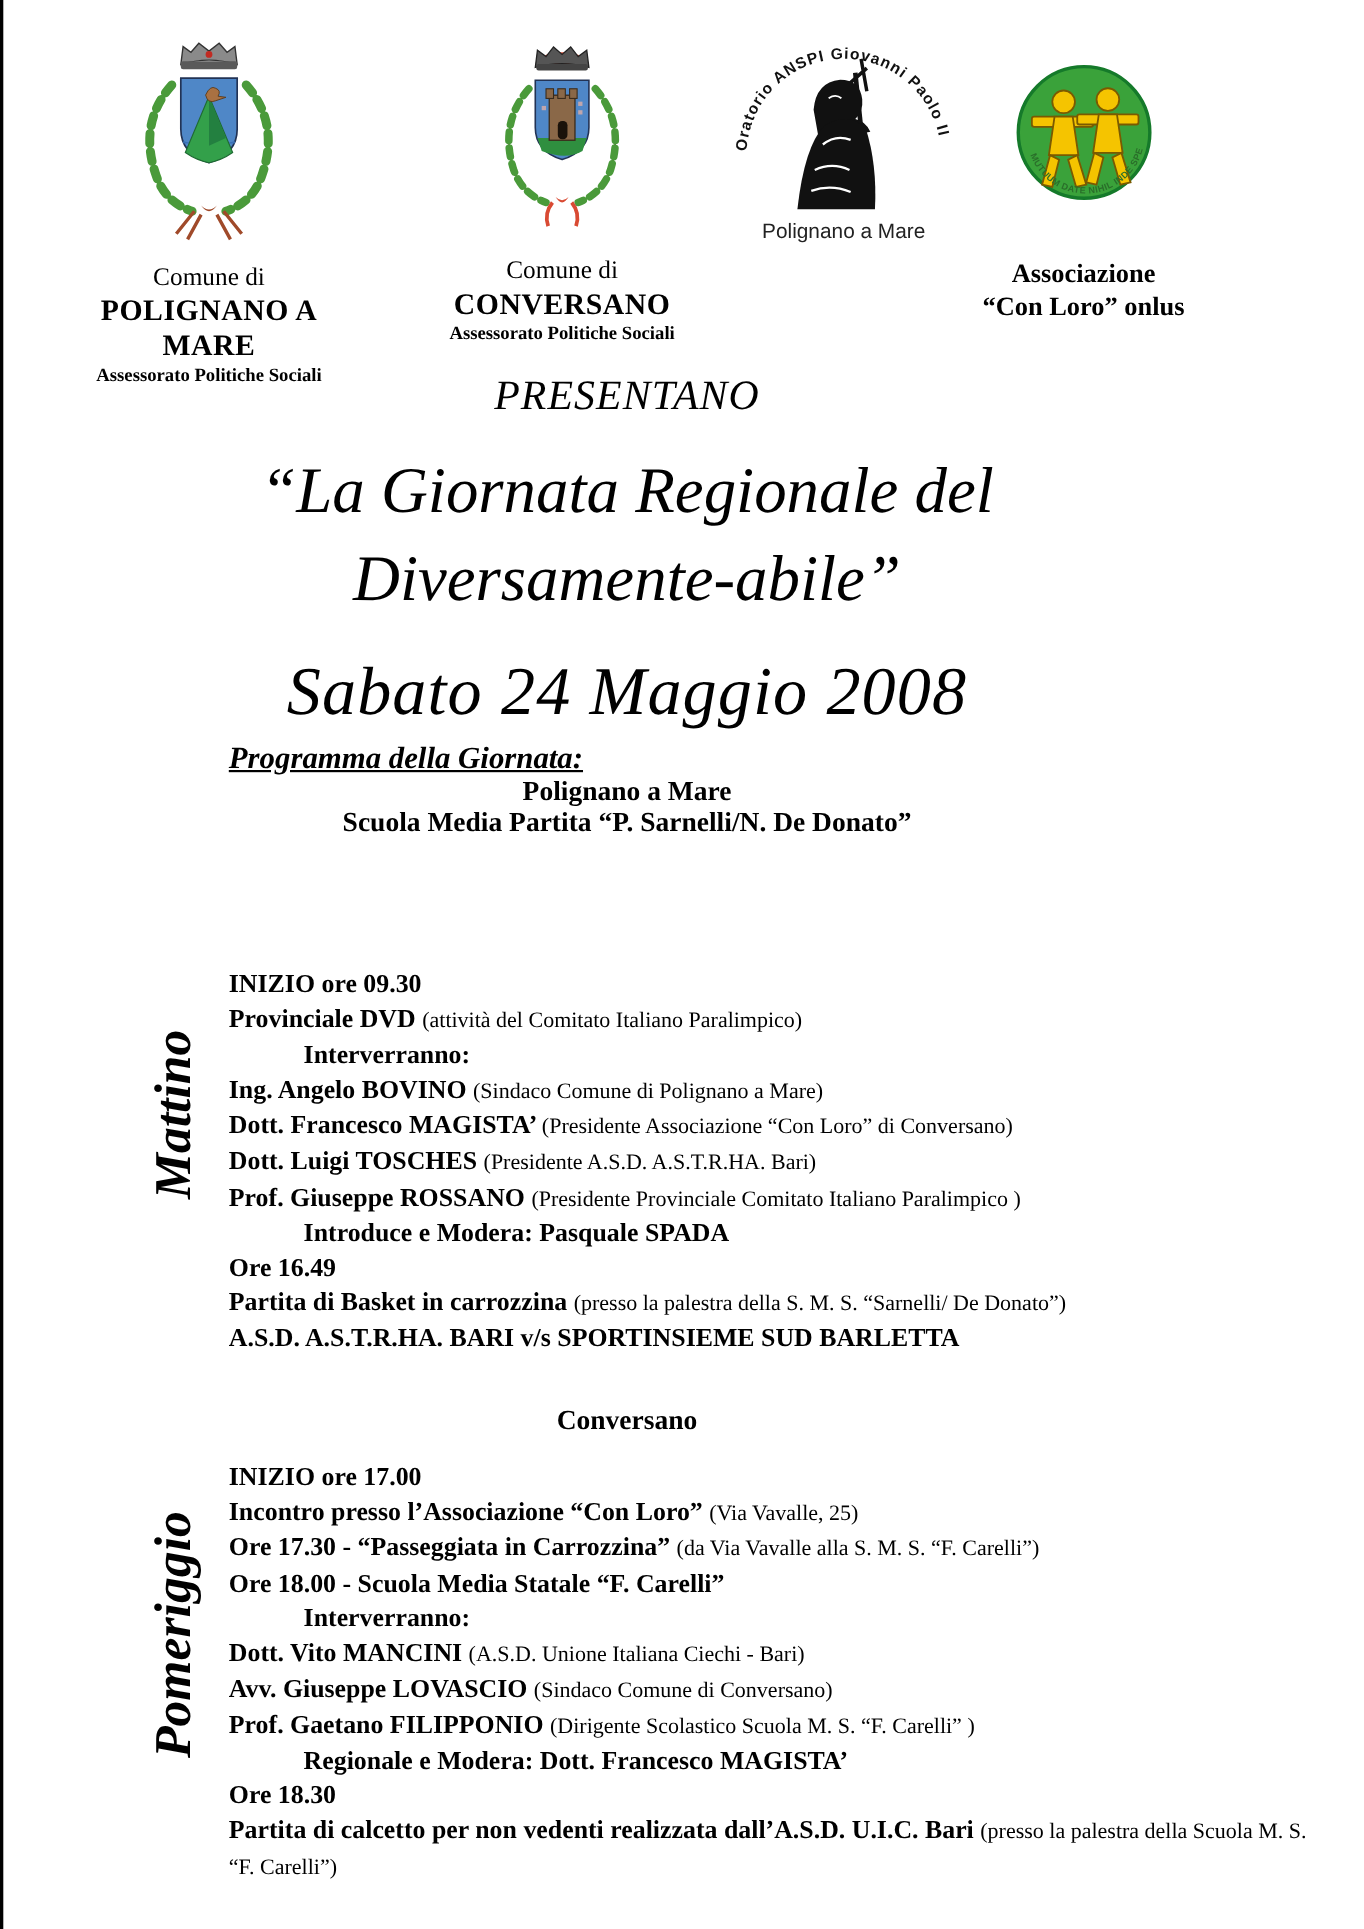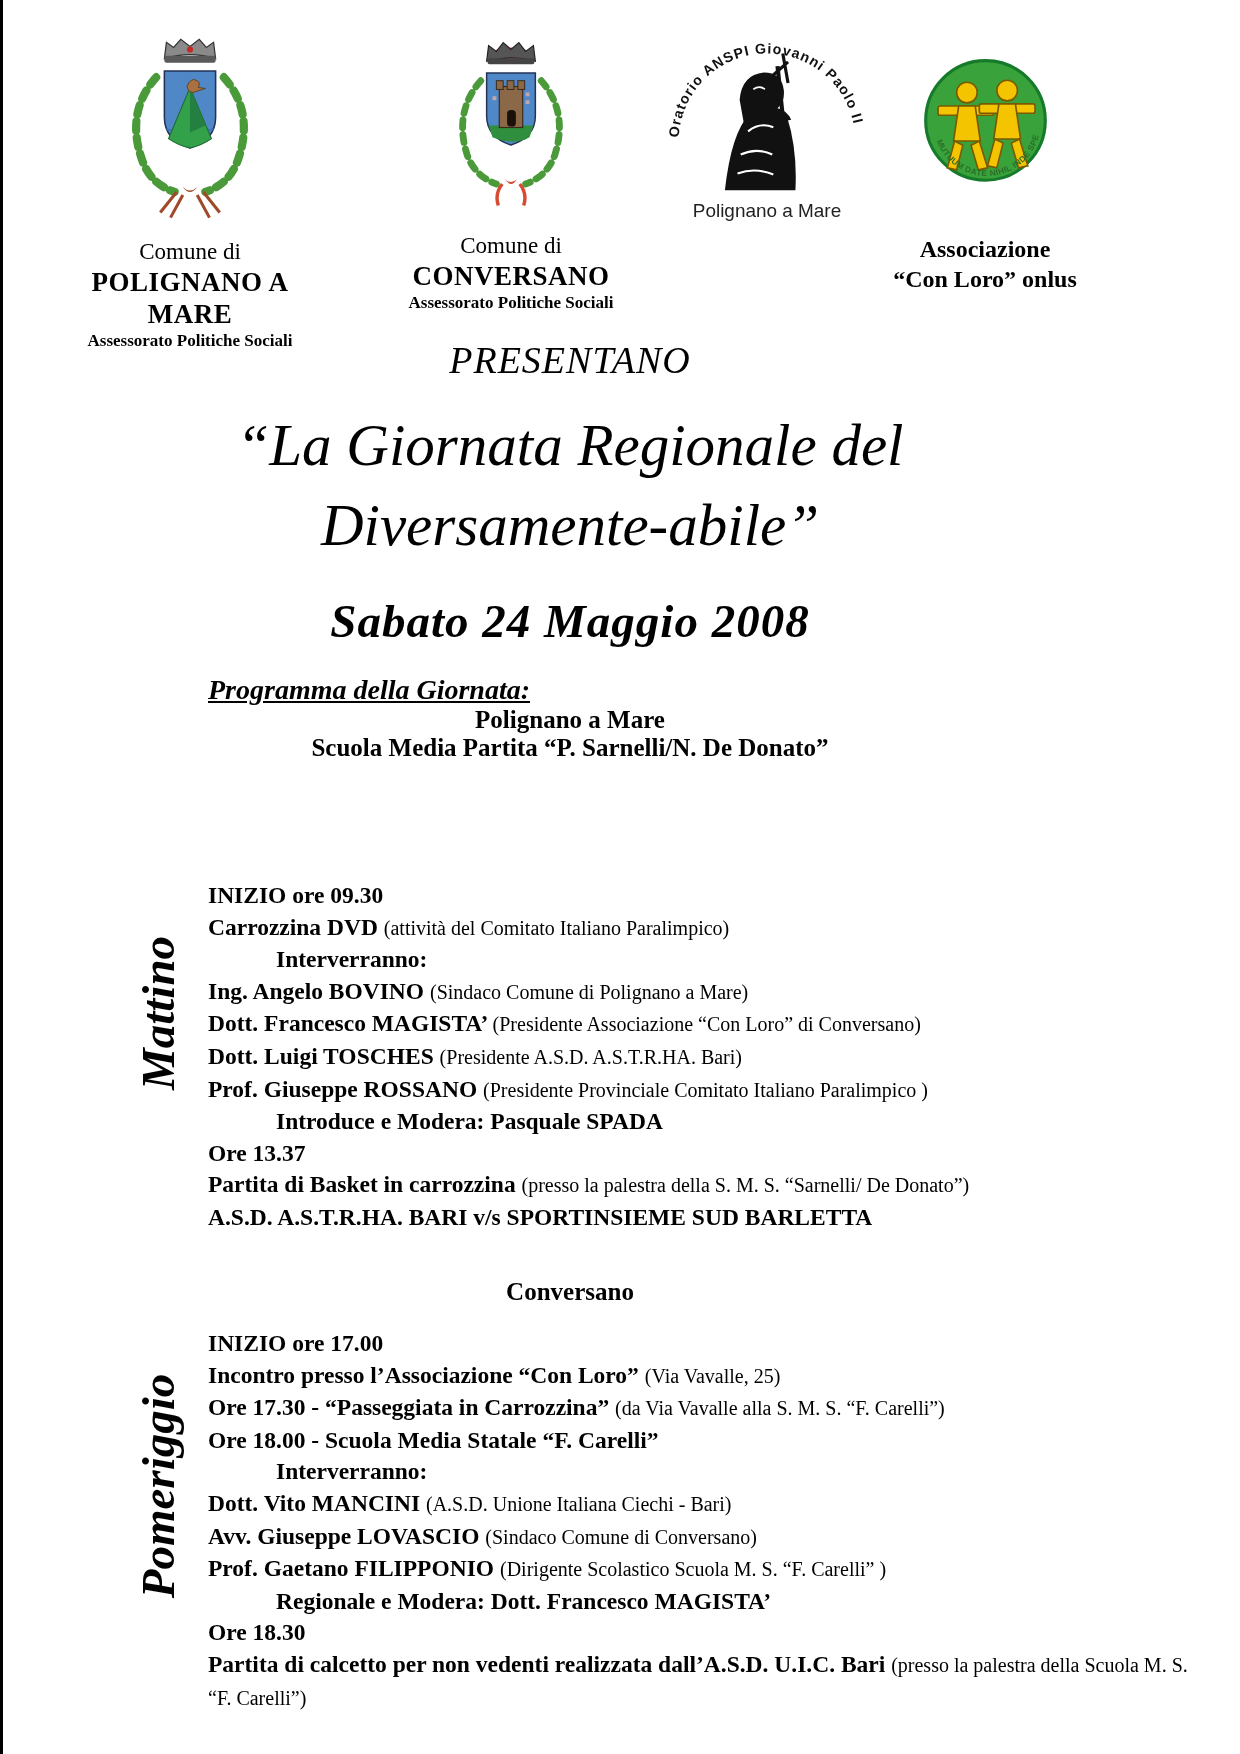--- a/index.html
+++ b/index.html
@@ -27,21 +27,21 @@
   .c-line1{font-size:23px;font-weight:normal;line-height:28px;}
   .c-line2{font-size:27px;font-weight:bold;line-height:32px;letter-spacing:.5px;}
   .c-line3{font-size:17px;font-weight:bold;line-height:21px;}
   .c-line2b{font-size:24px;font-weight:bold;line-height:30px;}
   
   .presentano{position:absolute;left:0;top:338px;width:1140px;text-align:center;
     font-style:italic;font-size:38px;letter-spacing:1px;}
   .main-title{position:absolute;left:0;top:405px;width:1140px;text-align:center;
     font-style:italic;font-size:59px;line-height:80px;}
   .date-line{position:absolute;left:0;top:594px;width:1140px;text-align:center;
-    font-style:italic;font-weight:bold;font-size:47px;letter-spacing:1px;}
+    font-style:italic;font-weight:normal;font-size:62px;letter-spacing:1px;}
   .program-label{position:absolute;left:208px;top:674px;font-style:italic;font-weight:bold;
     font-size:28px;text-decoration:underline;}
   .venue-city{position:absolute;left:0;top:706px;width:1140px;text-align:center;
     font-weight:bold;font-size:25px;}
   .venue-school{position:absolute;left:0;top:734px;width:1140px;text-align:center;
     font-weight:bold;font-size:25px;}
   .conversano-heading{position:absolute;left:0;top:1278px;width:1140px;text-align:center;
     font-weight:bold;font-size:25px;}
   
   .prog-lines{position:absolute;left:208px;width:995px;}
@@ -190,28 +190,28 @@
   </div>
   <div class="date-line">Sabato 24 Maggio 2008</div>
 
   <div class="program-label">Programma della Giornata:</div>
   <div class="venue-city">Polignano a Mare</div>
   <div class="venue-school">Scuola Media Partita “P. Sarnelli/N. De Donato”</div>
 
   <div class="side-label" id="mattino-label">Mattino</div>
   <div class="prog-lines" id="morning-lines">
       <div class="prog-line"><span class="seg-bold">INIZIO ore 09.30</span></div>
-      <div class="prog-line"><span class="seg-bold">Carrozzina DVD </span><span class="seg-note">(attività del Comitato Italiano Paralimpico)</span></div>
+      <div class="prog-line"><span class="seg-bold">Provinciale DVD </span><span class="seg-note">(attività del Comitato Italiano Paralimpico)</span></div>
       <div class="prog-line indent"><span class="seg-bold">Interverranno:</span></div>
       <div class="prog-line"><span class="seg-bold">Ing. Angelo BOVINO </span><span class="seg-note">(Sindaco Comune di Polignano a Mare)</span></div>
       <div class="prog-line"><span class="seg-bold">Dott. Francesco MAGISTA’ </span><span class="seg-note">(Presidente Associazione “Con Loro”  di Conversano)</span></div>
       <div class="prog-line"><span class="seg-bold">Dott. Luigi TOSCHES </span><span class="seg-note">(Presidente A.S.D. A.S.T.R.HA. Bari)</span></div>
       <div class="prog-line"><span class="seg-bold">Prof. Giuseppe ROSSANO </span><span class="seg-note">(Presidente Provinciale Comitato Italiano Paralimpico )</span></div>
       <div class="prog-line indent"><span class="seg-bold">Introduce e Modera: Pasquale SPADA</span></div>
-      <div class="prog-line"><span class="seg-bold">Ore 13.37</span></div>
+      <div class="prog-line"><span class="seg-bold">Ore 16.49</span></div>
       <div class="prog-line"><span class="seg-bold">Partita di Basket in carrozzina </span><span class="seg-note">(presso la palestra della S. M. S. “Sarnelli/ De Donato”)</span></div>
       <div class="prog-line"><span class="seg-bold">A.S.D. A.S.T.R.HA. BARI  v/s  SPORTINSIEME SUD BARLETTA</span></div>
     </div>
 
   <div class="conversano-heading">Conversano</div>
   <div class="side-label" id="pomeriggio-label">Pomeriggio</div>
   <div class="prog-lines" id="afternoon-lines">
       <div class="prog-line"><span class="seg-bold">INIZIO ore 17.00</span></div>
       <div class="prog-line"><span class="seg-bold">Incontro presso l’Associazione “Con Loro” </span><span class="seg-note">(Via Vavalle, 25)</span></div>
       <div class="prog-line"><span class="seg-bold">Ore 17.30 - “Passeggiata in Carrozzina” </span><span class="seg-note">(da Via Vavalle alla  S. M. S. “F. Carelli”)</span></div>

